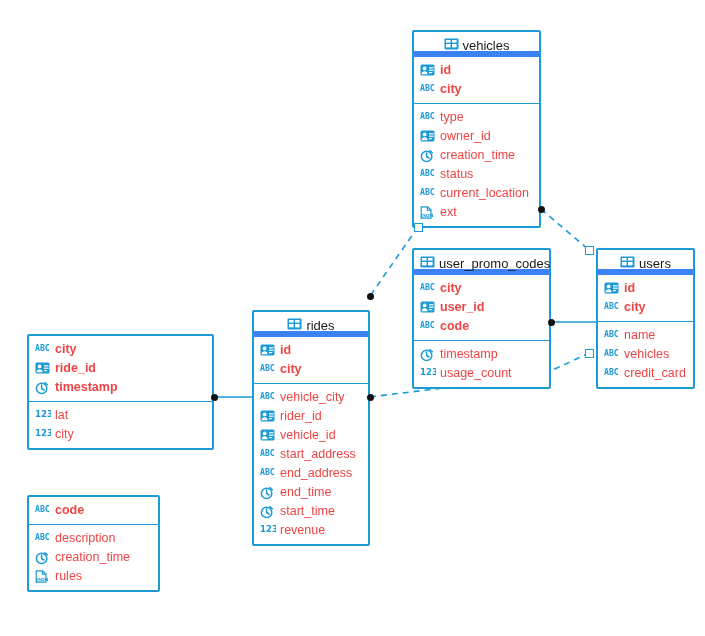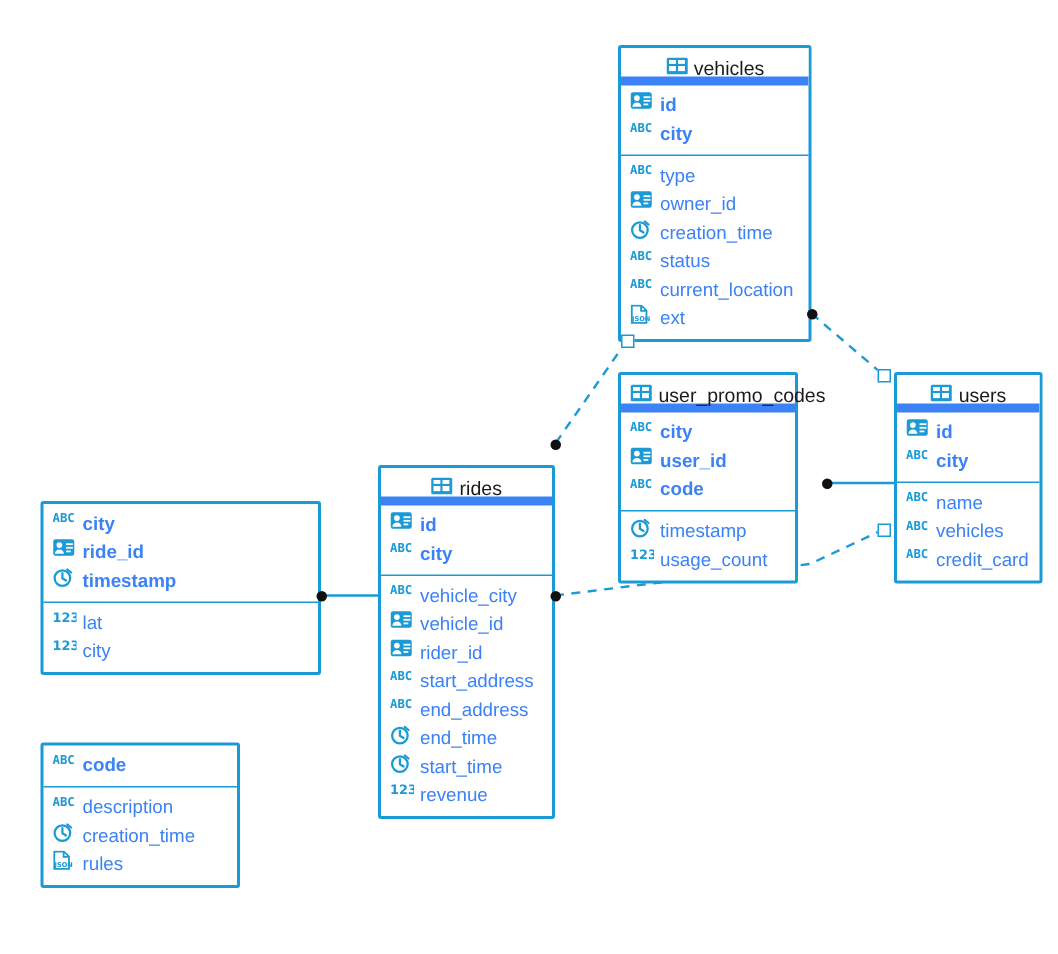--- a/index.html
+++ b/index.html
@@ -60,24 +60,24 @@
   }
   .section + .section {
     border-top: 1px solid #1b9ad6;
   }
   .field {
     box-sizing: border-box;
     height: 19px;
     line-height: 19px;
     padding-left: 6px;
     font-size: 12.5px;
-    color: #3b82f6;
+    color: #ef4444;
     white-space: nowrap;
     display: flex;
-    align-items: flex-start;
+    align-items: center;
   }
   .field .fname {
     margin-left: 5px;
   }
   .section.keys .field .fname {
     font-weight: bold;
   }
 
   
   .icn {
@@ -223,21 +223,21 @@
             <svg width="14" height="13" viewBox="0 0 14 13">
               <path d="M1.2 0.8h6.4l3.4 3.3v8.1H1.2z" fill="none" stroke="#1b9ad6" stroke-width="1.2"></path>
               <path d="M7.4 0.9v3.3h3.4" fill="none" stroke="#1b9ad6" stroke-width="1.2"></path>
               <text x="1.3" y="11" font-family="DejaVu Sans, sans-serif" font-size="4.4" font-weight="bold" fill="#1b9ad6">JSON</text>
             </svg>
           </span>
           <span class="fname">ext</span>
         </div>
       </div>
     </div>
-    <div class="entity" style="left: 412px; top: 248px; width: 120px;">
+    <div class="entity" style="left: 412px; top: 248px; width: 139px;">
       <div class="entity-header"><span class="hdr-icn"><svg width="15" height="12" viewBox="0 0 15 12">
             <rect x="0.5" y="0.5" width="14" height="11" rx="1" fill="#1b9ad6"></rect>
             <rect x="2" y="2" width="4.6" height="2.6" fill="#fff"></rect>
             <rect x="8" y="2" width="4.6" height="2.6" fill="#fff"></rect>
             <rect x="2" y="6" width="4.6" height="3.4" fill="#fff"></rect>
             <rect x="8" y="6" width="4.6" height="3.4" fill="#fff"></rect>
           </svg></span><span class="title">user_promo_codes</span></div>
       <div class="section keys">
         <div class="field">
           <span class="icn">
@@ -392,34 +392,34 @@
           <span class="icn">
             <svg width="15" height="12" viewBox="0 0 15 12">
               <rect x="0.5" y="0.5" width="14" height="11" rx="1.5" fill="#1b9ad6"></rect>
               <circle cx="4.6" cy="4.4" r="1.9" fill="#fff"></circle>
               <path d="M1.6 10.2c0-1.8 1.3-2.9 3-2.9s3 1.1 3 2.9z" fill="#fff"></path>
               <rect x="9" y="3.2" width="4.6" height="1.2" fill="#fff"></rect>
               <rect x="9" y="5.6" width="4.6" height="1.2" fill="#fff"></rect>
               <rect x="9" y="8" width="3.2" height="1.2" fill="#fff"></rect>
             </svg>
           </span>
+          <span class="fname">rider_id</span>
+        </div>
+        <div class="field">
+          <span class="icn">
+            <svg width="15" height="12" viewBox="0 0 15 12">
+              <rect x="0.5" y="0.5" width="14" height="11" rx="1.5" fill="#1b9ad6"></rect>
+              <circle cx="4.6" cy="4.4" r="1.9" fill="#fff"></circle>
+              <path d="M1.6 10.2c0-1.8 1.3-2.9 3-2.9s3 1.1 3 2.9z" fill="#fff"></path>
+              <rect x="9" y="3.2" width="4.6" height="1.2" fill="#fff"></rect>
+              <rect x="9" y="5.6" width="4.6" height="1.2" fill="#fff"></rect>
+              <rect x="9" y="8" width="3.2" height="1.2" fill="#fff"></rect>
+            </svg>
+          </span>
           <span class="fname">vehicle_id</span>
-        </div>
-        <div class="field">
-          <span class="icn">
-            <svg width="15" height="12" viewBox="0 0 15 12">
-              <rect x="0.5" y="0.5" width="14" height="11" rx="1.5" fill="#1b9ad6"></rect>
-              <circle cx="4.6" cy="4.4" r="1.9" fill="#fff"></circle>
-              <path d="M1.6 10.2c0-1.8 1.3-2.9 3-2.9s3 1.1 3 2.9z" fill="#fff"></path>
-              <rect x="9" y="3.2" width="4.6" height="1.2" fill="#fff"></rect>
-              <rect x="9" y="5.6" width="4.6" height="1.2" fill="#fff"></rect>
-              <rect x="9" y="8" width="3.2" height="1.2" fill="#fff"></rect>
-            </svg>
-          </span>
-          <span class="fname">rider_id</span>
         </div>
         <div class="field">
           <span class="icn">
             <svg width="16" height="10" viewBox="0 0 16 10">
               <text x="0" y="8.2" font-family="DejaVu Sans Mono, monospace" font-size="8.2" font-weight="bold" fill="#1b9ad6">ABC</text>
             </svg>
           </span>
           <span class="fname">start_address</span>
         </div>
         <div class="field">

